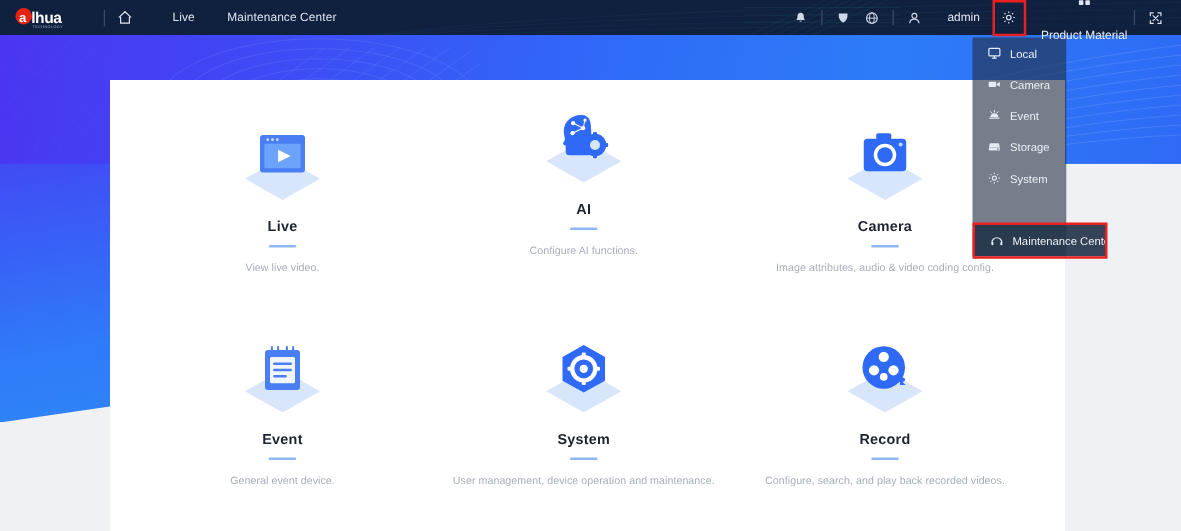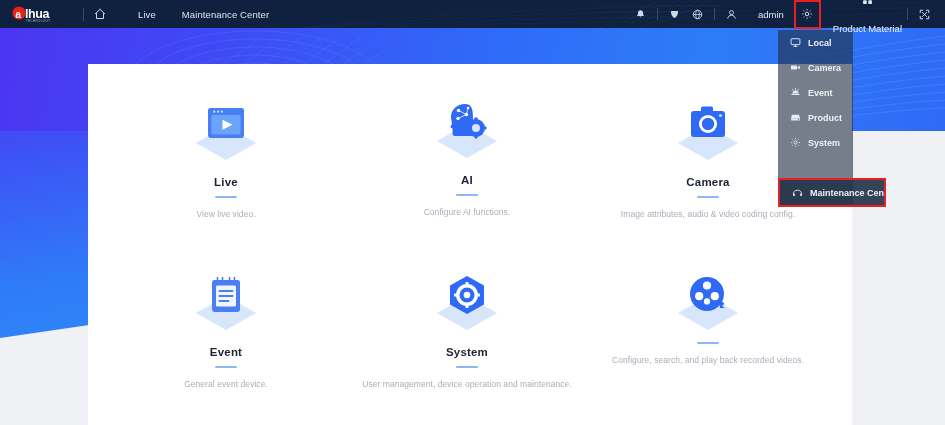--- a/index.html
+++ b/index.html
@@ -76,21 +76,20 @@
   }
   .gear-wrap.hl{ outline:2px solid #e8201f; }
   .prod{ display:flex; align-items:center; gap:18px; margin-left:8px; cursor:pointer;flex-direction:column; }
   .prod span{ font-size:9.5px; color:#e9eef7; white-space:nowrap; }
 
   
   .dropdown{
     position:absolute; left:778px; top:30px; width:75px; height:175px;
     background:rgba(32,46,66,.62);
     z-index:35;
-    font-weight:bold;
   }
   .dd-item{
     height:25px; display:flex; align-items:center; gap:7px;
     padding-left:12px; color:#eef2f8; font-size:9px; white-space:nowrap;
     cursor:pointer; position:relative;
   }
   .dd-item.hl{
     position:absolute; left:2px; width:104px; background:rgba(36,52,74,.92);
     outline:2px solid #e8201f; z-index:5;
   }
@@ -308,21 +307,21 @@
       <span>Event</span>
     </div>
     <div class="dd-item">
       <span class="dd-ico">
         <svg width="11" height="11" viewBox="0 0 14 14">
             <path d="M2.4 3.4h9.2l1 4.3H1.4z" fill="#e6ecf6"></path>
             <rect x="1.4" y="7.9" width="11.2" height="2.8" rx=".7" fill="#e6ecf6"></rect>
             <circle cx="10.6" cy="9.3" r=".7" fill="#32455f"></circle>
           </svg>
       </span>
-      <span>Product</span>
+      <span>Storage</span>
     </div>
     <div class="dd-item">
       <span class="dd-ico">
         <svg width="11" height="11" viewBox="0 0 16 16">
             <g fill="none" stroke="#e6ecf6" stroke-width="1.25">
               <circle cx="8" cy="8" r="2.3"></circle>
               <path d="M8 1.6v1.5M8 12.9v1.5M1.6 8h1.5M12.9 8h1.5M3.5 3.5l1 1M11.5 11.5l1 1M12.5 3.5l-1 1M4.5 11.5l-1 1"></path>
             </g>
           </svg>
       </span>
@@ -354,21 +353,21 @@
               <circle cx="35.8" cy="9.7" r="1.1"></circle>
             </g>
           <path d="M36.5 17.8 L46.5 22.8 L36.5 27.8 Z" fill="#ffffff"></path>
         </svg>
       </div>
       <div class="card-title">Live</div>
       <div class="card-rule"></div>
       <div class="card-desc">View live video.</div>
     </div>
 
-    <div class="card" style="left:264px; top:36px;">
+    <div class="card" style="left:264px; top:24px;">
       <div class="card-icon">
         <svg width="80" height="62" viewBox="0 0 80 62">
           <path d="M40 24 L70 41 L40 58 L10 41 Z" fill="#d7e6fb"></path>
           <path d="M38 4c-8 0-14 5.6-14 13 0 2.6.9 4.6.9 6.6 0 1.4-1.4 2-1.4 3.2 0 1 .9 1.4 2 1.5l.1 5.2c0 1.6 1.2 2.6 3 2.6h14.8c1.5 0 2.6-1.1 2.6-2.7V19C46 10.3 45.4 4 38 4z" fill="#2f6af6"></path>
           <g fill="#ffffff">
               <circle cx="31.5" cy="10.5" r="1.7"></circle>
               <circle cx="39.5" cy="14.5" r="1.7"></circle>
               <circle cx="31" cy="18.5" r="1.7"></circle>
               <circle cx="41" cy="8" r="1.3"></circle>
             </g>
@@ -454,18 +453,19 @@
           <rect x="46" y="30" width="10" height="3.4" rx="1.6" fill="#2f6af6"></rect>
           <circle cx="39" cy="22" r="17" fill="#2f6af6"></circle>
           <g fill="#ffffff">
               <circle cx="39" cy="13.5" r="4.1"></circle>
               <circle cx="31.2" cy="24.2" r="4.1"></circle>
               <circle cx="46.8" cy="24.2" r="4.1"></circle>
               <circle cx="39" cy="29.4" r="3.1"></circle>
             </g>
         </svg>
       </div>
+      <div class="card-title">Record</div>
       <div class="card-rule"></div>
       <div class="card-desc">Configure, search, and play back recorded videos.</div>
     </div>
 
   </div>
 </div>
 
 </body></html>

